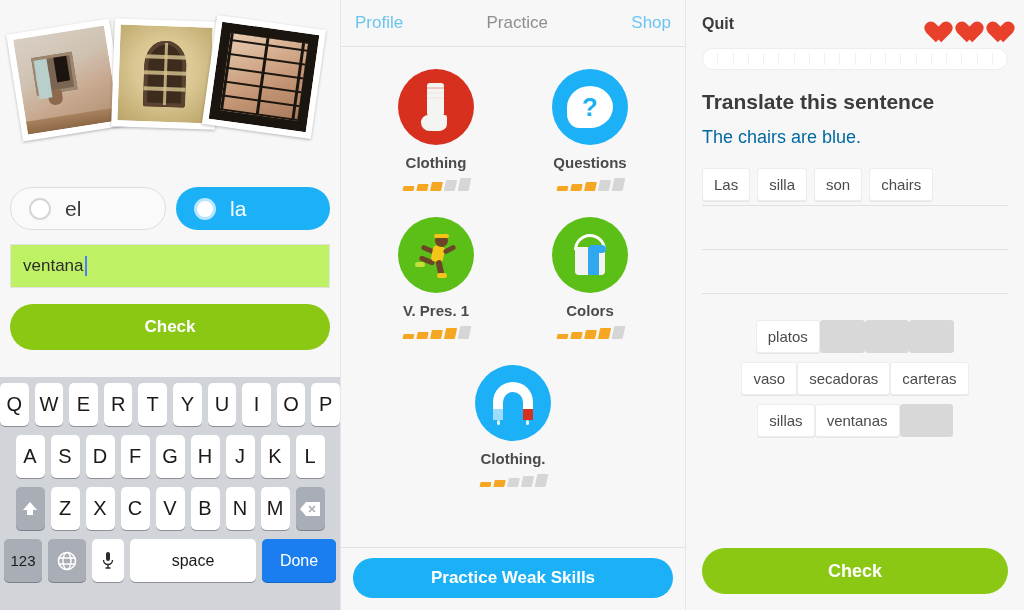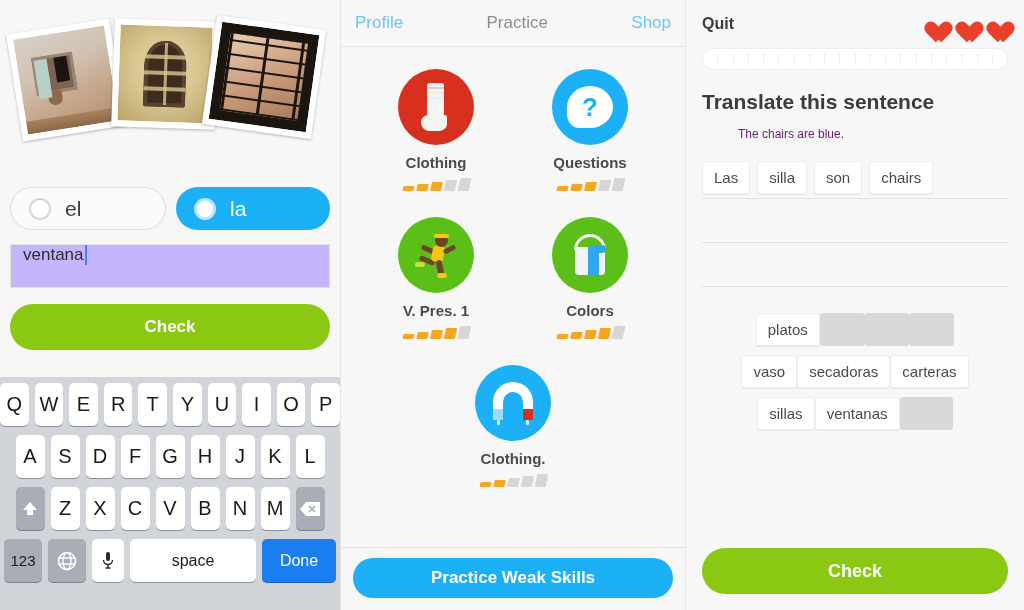--- a/index.html
+++ b/index.html
@@ -72,22 +72,22 @@
     display: flex; align-items: center; gap: 14px; padding-left: 18px;
     font-size: 21px; cursor: pointer; user-select: none;
   }
   .choice.off { background:#fafafa; border:1px solid #dcdcdc; color:#3c3c3c; }
   .choice.on  { background:#1cb0f6; color:#fff; }
   .radio { width: 22px; height: 22px; border-radius: 50%; }
   .choice.off .radio { border: 2px solid #d5d5d5; background: #fff; }
   .choice.on .radio { border: 3px solid #b8e6ff; background: #fff; }
 
   .text-field {
-    margin: 14px 10px 0; height: 44px; background:#c4b5fd;
-    border:1px solid #e3e3e3; display:flex; padding:0 12px;
+    margin: 14px 10px 0; height: 44px; background:#bef264;
+    border:1px solid #e3e3e3; display:flex; align-items:center; padding:0 12px;
     font-size:17px; color:#2d2d2d;
   }
   .caret { display:inline-block; width:2px; height:20px; background:#4a7dff; margin-left:1px; }
 
   .check-btn-left {
     margin: 16px 10px 0; height: 46px; border-radius: 26px;
     background:#8ac814; color:#fff; font-weight:bold; font-size:17px;
     display:flex; align-items:center; justify-content:center; cursor:pointer;
   }
 
@@ -200,21 +200,21 @@
   }
   .heart:before { left:12px; transform:rotate(45deg); transform-origin:0 100%; }
   .heart:after  { left:12px; transform:rotate(-45deg); transform-origin:100% 100%; }
   .lesson-bar {
     height:22px; background:#fff; border:1px solid #ededed; border-radius:12px;
     display:flex; align-items:center; overflow:hidden;
   }
   .tick { flex:1; height:12px; border-right:1px solid #f0f0f0; }
   .tick:last-child { border-right:none; }
   .r-title { margin-top:20px; font-size:21px; font-weight:bold; color:#3c3c3c; }
-  .r-sentence { margin-top:13px; font-size:12px; color:#701a75;margin-left:36px; }
+  .r-sentence { margin-top:13px; font-size:18px; color:#0369a1; }
 
   .answer-area { margin-top:16px; }
   .ans-line { border-bottom:1px solid #e1e1e1; min-height:44px; display:flex; align-items:center; gap:7px; }
   .ans-line.first { min-height:42px; }
   .tile {
     background:#fff; border:1px solid #ededed; border-radius:3px;
     padding:7px 11px; font-size:15px; color:#4b4b4b; cursor:pointer;
     box-shadow:0 1px 0 #e6e6e6;
   }
   .bank { margin-top:26px; display:flex; flex-direction:column; gap:9px; }

